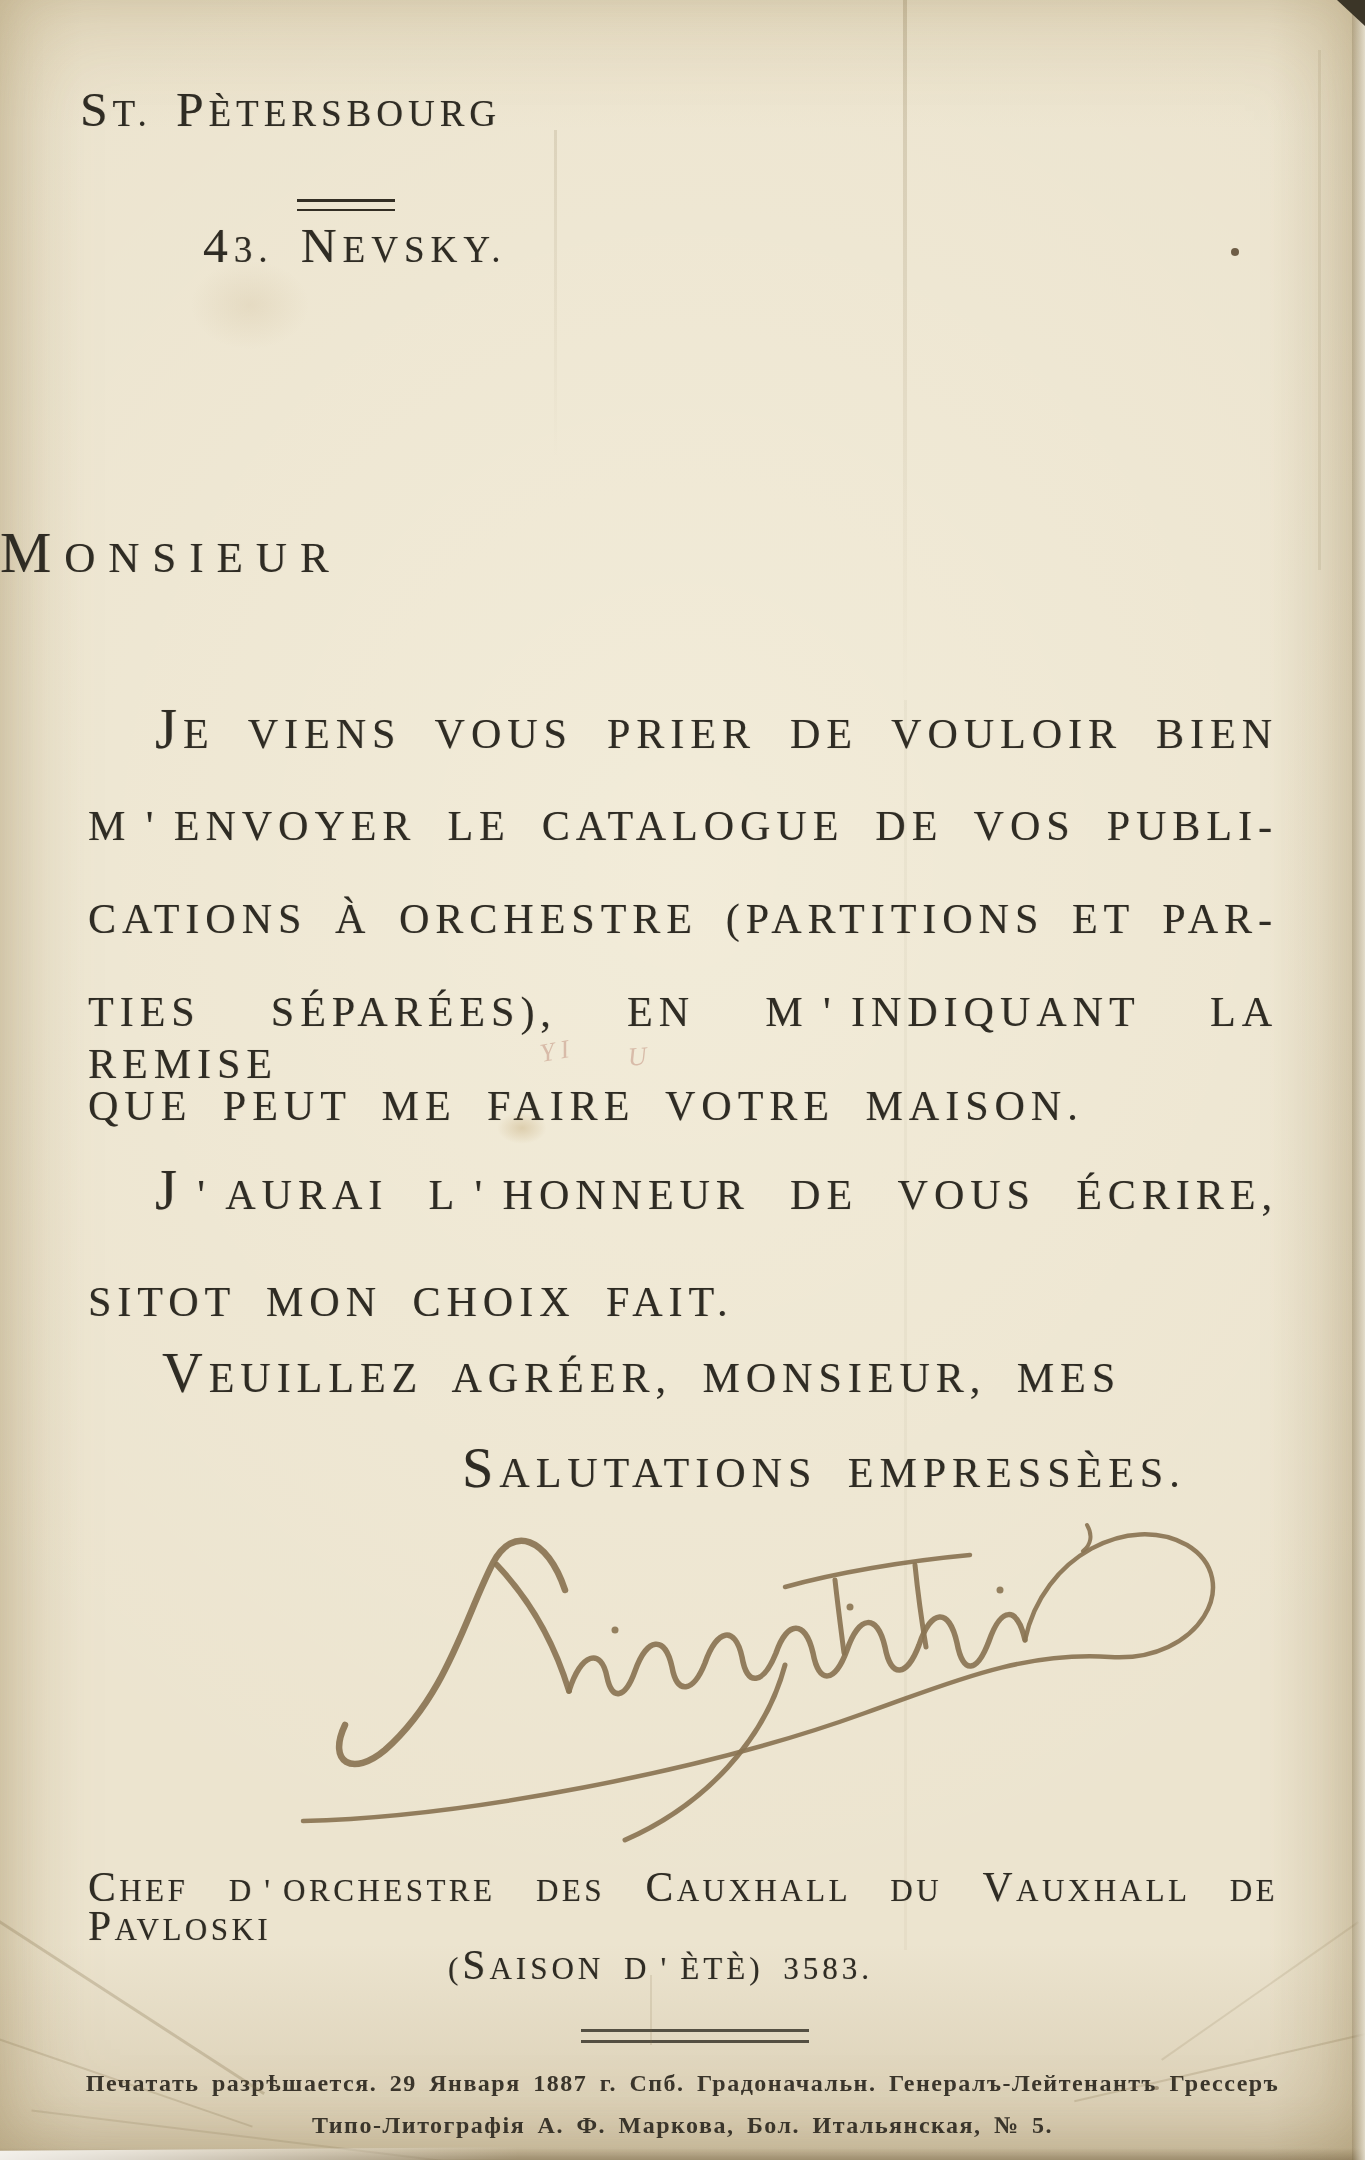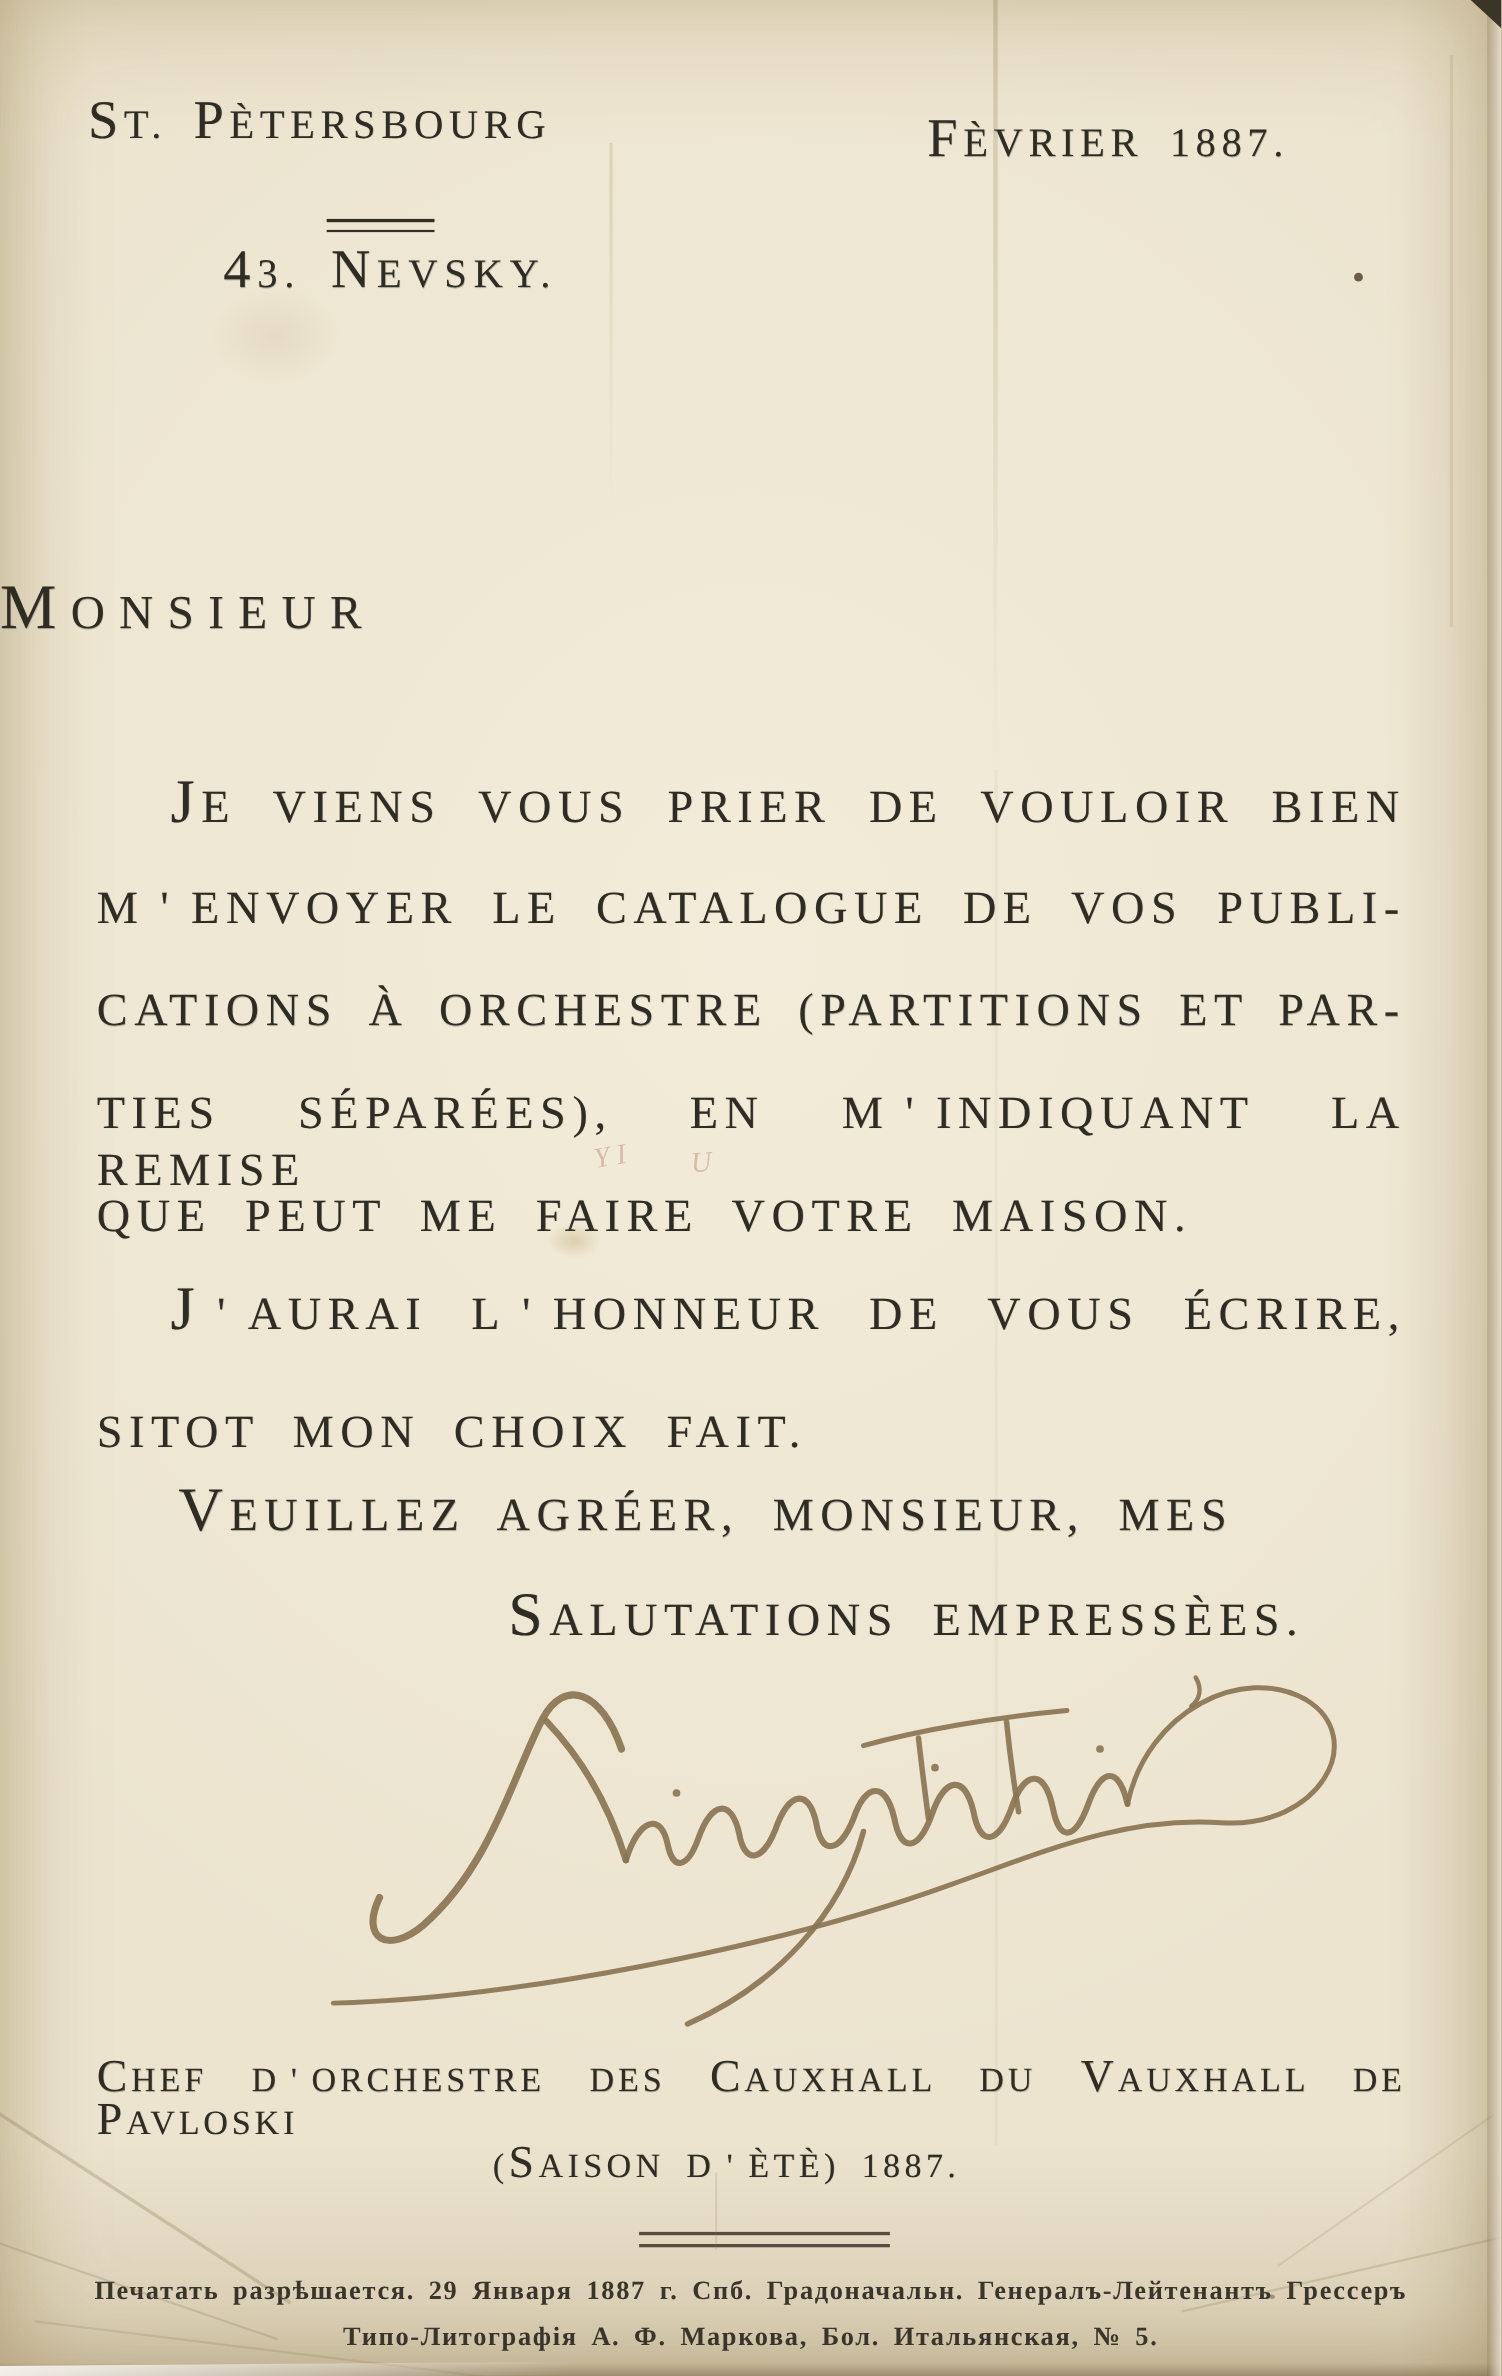--- a/index.html
+++ b/index.html
@@ -93,21 +93,20 @@
   #signature path{fill:none;stroke:#8a7452;stroke-linecap:round;stroke-linejoin:round;opacity:.92;}
   #signature circle{fill:#8a7452;opacity:.9;}
 </style>
 </head>
 <body>
 
 <div class="page">
 
   <div class="txt city"><span class="init">S</span><span>T. </span><span class="init">P</span><span>ÈTERSBOURG</span></div>
   <div class="city-rule"></div>
-  <div class="txt date"><span class="init">F</span><span>ÈVRIER 1887.</span></div>
   <div class="txt address"><span class="init">4</span><span>3. </span><span class="init">N</span><span>EVSKY.</span></div>
 
   <div class="txt salutation"><span class="init">M</span><span>ONSIEUR</span></div>
 
   <div class="line jst" id="line-1"><span class="init">J</span><span>E VIENS VOUS PRIER DE VOULOIR BIEN</span></div>
   <div class="line jst" id="line-2"><span>M ' ENVOYER LE CATALOGUE DE VOS PUBLI-</span></div>
   <div class="line jst" id="line-4"><span>TIES SÉPARÉES), EN M ' INDIQUANT LA REMISE</span></div>
   <div class="line jst" id="line-3"><span>CATIONS À ORCHESTRE (PARTITIONS ET PAR-</span></div>
   <div class="line" id="line-5"><span>QUE PEUT ME FAIRE VOTRE MAISON.</span></div>
   <div class="line jst" id="line-6"><span class="init">J</span><span> ' AURAI L ' HONNEUR DE VOUS ÉCRIRE,</span></div>
@@ -127,21 +126,21 @@
     <path d="M690,70 C693,100 697,128 701,152" stroke-width="5"></path>
     <path d="M560,92 C610,78 680,66 745,60" stroke-width="4.5"></path>
     <path d="M800,145 C818,60 905,18 962,50 C1020,85 975,168 885,162 C795,156 720,190 640,218 C480,276 240,322 78,326" stroke-width="4.5"></path>
     <path d="M862,30 C868,40 866,50 858,56" stroke-width="4"></path>
     <circle cx="390" cy="135" r="3.5"></circle>
     <circle cx="625" cy="112" r="3.5"></circle>
     <circle cx="775" cy="95" r="3.5"></circle>
   </svg>
 
   <div class="txt role"><span class="init">C</span><span>HEF D ' ORCHESTRE DES </span><span class="init">C</span><span>AUXHALL DU </span><span class="init">V</span><span>AUXHALL DE </span><span class="init">P</span><span>AVLOSKI</span></div>
-  <div class="txt season"><span>(</span><span class="init">S</span><span>AISON D ' ÈTÈ) 1887.</span></div>
+  <div class="txt season"><span>(</span><span class="init">S</span><span>AISON D ' ÈTÈ) 3583.</span></div>
   <div class="dbl-rule"></div>
   <div class="txt rus" id="rus-1">Печатать разрѣшается. 29 Января 1887 г. Спб. Градоначальн. Генералъ-Лейтенантъ Грессеръ</div>
   <div class="txt rus" id="rus-2">Типо-Литографія А. Ф. Маркова, Бол. Итальянская, № 5.</div>
 
   <div class="crease" id="fold-main"></div>
   <div class="crease" id="fold-main-low"></div>
   <div class="crease" id="fold-2"></div>
   <div class="crease" id="fold-right"></div>
   <div class="crease" id="fold-low-mid"></div>
   <div class="crease" id="crease-bl-1"></div>

